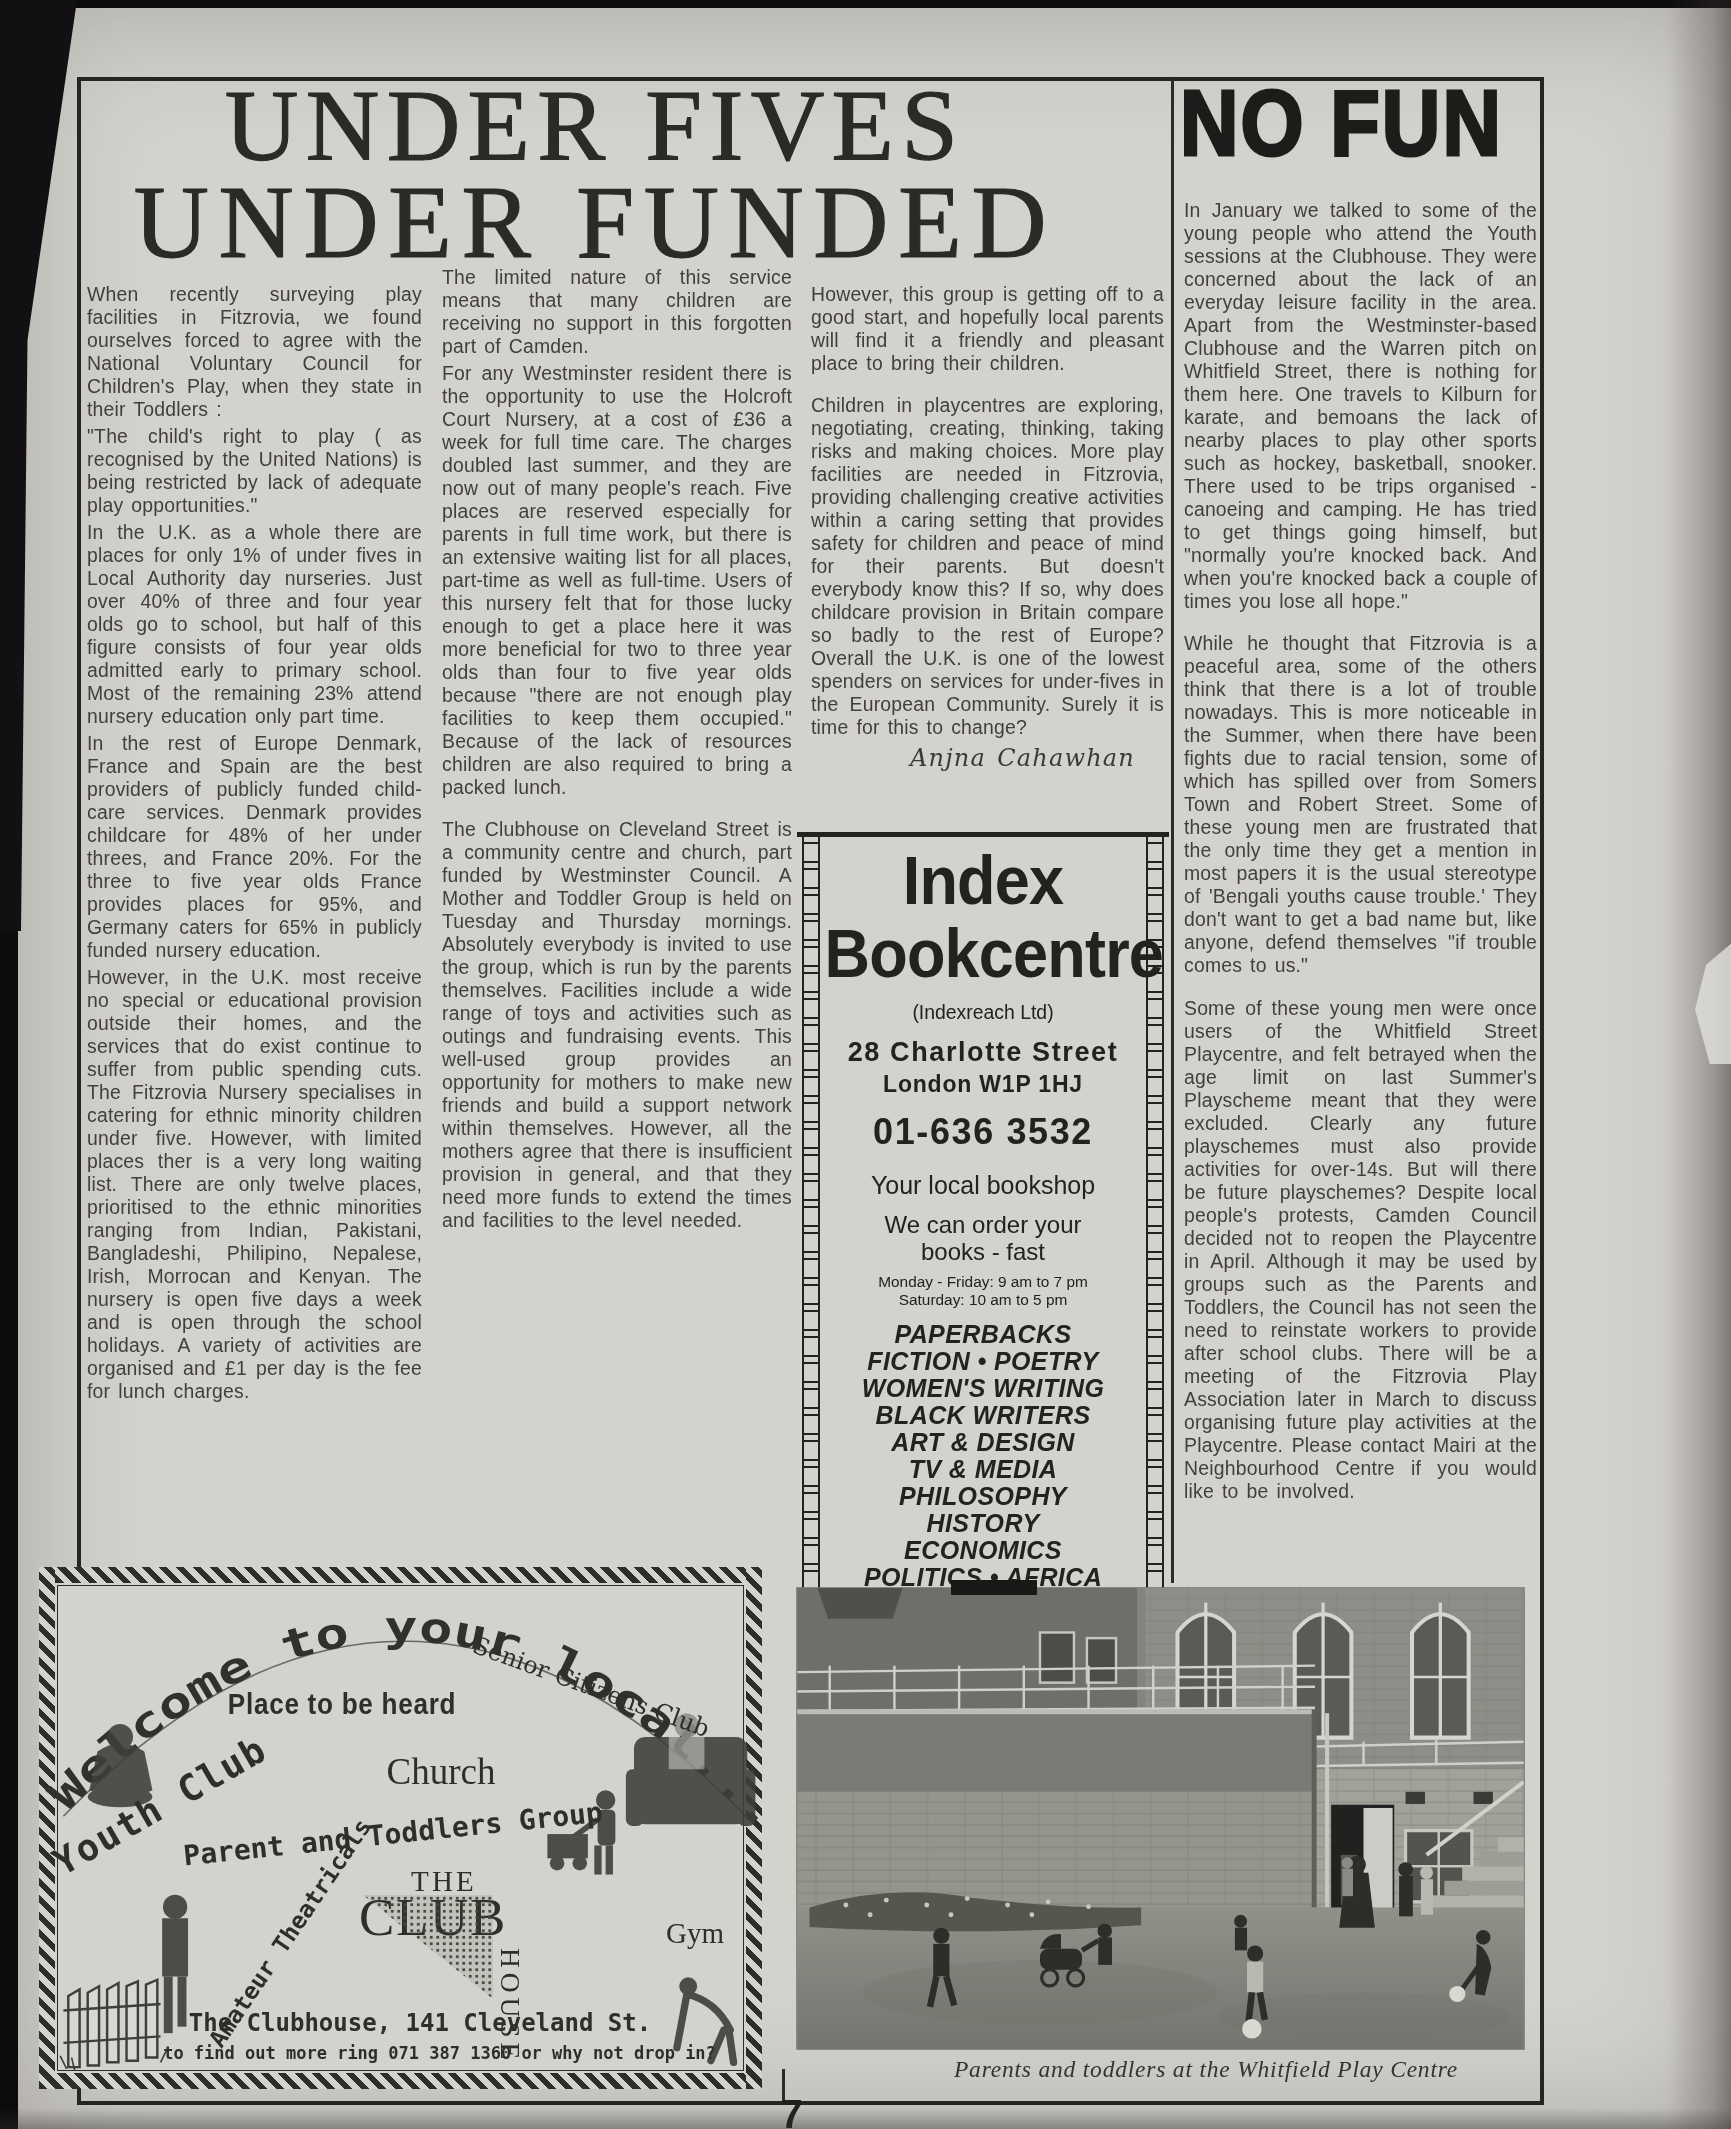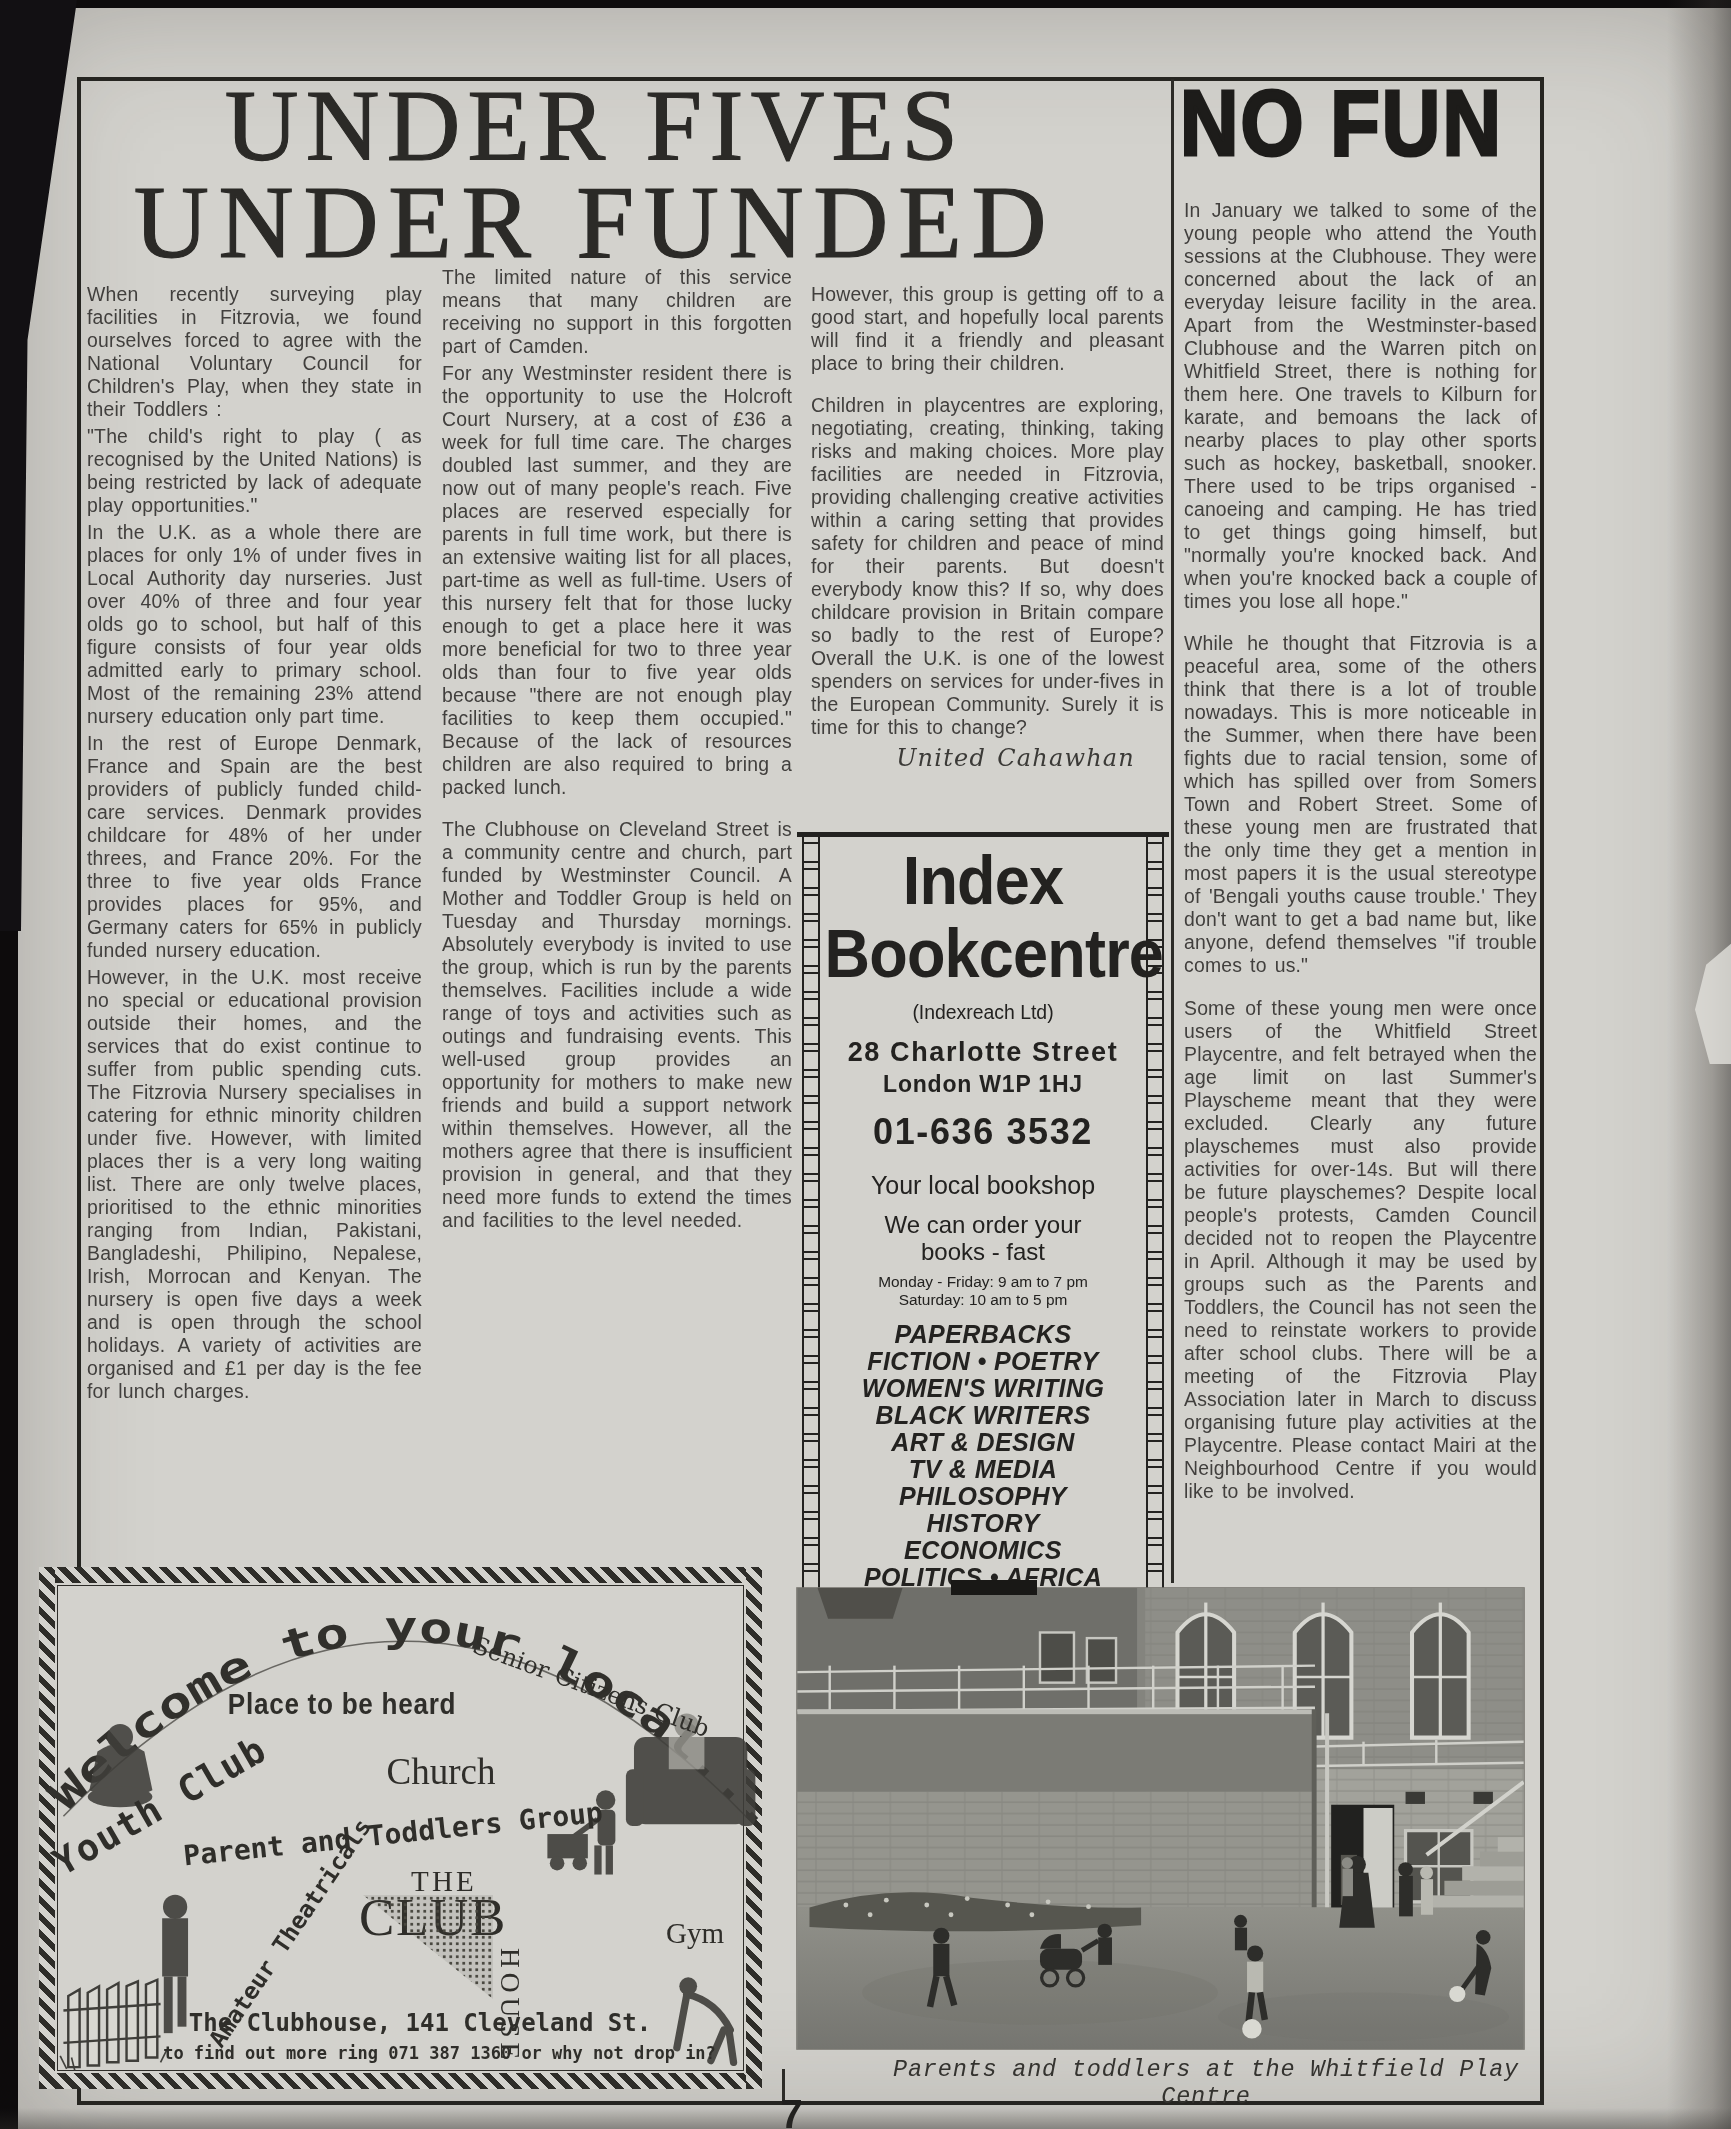--- a/index.html
+++ b/index.html
@@ -90,21 +90,21 @@
         clip-path:polygon(0 0,100% 0,100% 100%);
         background-image:radial-gradient(circle,#48473f 1.3px,transparent 1.5px);
         background-size:6.5px 6.5px;background-color:rgba(72,71,63,.12);}
   .club-art{position:absolute;left:0;top:0;}
 
   
   .photo{position:absolute;left:797px;top:1588px;width:727px;height:461px;background:#8b8b85;
         box-shadow:0 0 0 0.8px #77766f;}
   .print-tab{position:absolute;left:951px;top:1580px;width:86px;height:14.6px;background:#191816;}
   .caption{position:absolute;left:882px;top:2056px;width:648px;text-align:center;
-        font-family:Liberation Mono, monospace;font-style:italic;font-size:23.5px;color:#34332f;letter-spacing:0.8px;}
+        font-family:Liberation Serif, serif;font-style:italic;font-size:23.5px;color:#34332f;letter-spacing:0.8px;}
   .page-num{position:absolute;left:759px;top:2092px;width:65px;text-align:center;
         font-size:40px;font-weight:bold;color:#201f1d;}
 </style>
 </head>
 <body>
 
 <div id="scan">
   <div class="paper"></div>
   <div class="black-wedge"></div>
   <div class="right-edge"></div>
@@ -131,21 +131,21 @@
 
   <div id="col2" class="col">
     <p>The limited nature of this service means that many children are receiving no support in this forgotten part of Camden.</p>
     <p>For any Westminster resident there is the opportunity to use the Holcroft Court Nursery, at a cost of £36 a week for full time care. The charges doubled last summer, and they are now out of many people's reach.  Five places are reserved especially for parents in full time work, but there is an extensive waiting list for all places, part-time as well as full-time.  Users of this nursery felt that for those lucky enough to get a place here it was more beneficial for two to three year olds than four to five year olds because "there are not enough play facilities to keep them occupied." Because of the lack of resources children are also required to bring a packed lunch.</p>
     <p class="gap">The Clubhouse on Cleveland Street is a community centre and church, part funded by Westminster Council.  A Mother and Toddler Group is held on Tuesday and Thursday mornings.  Absolutely everybody is invited to use the group, which is run by the parents themselves.  Facilities include a wide range of toys and activities such as outings and fundraising events.  This well-used group provides an opportunity for mothers to make new friends and build a support network within themselves.  However, all the mothers agree that there is insufficient provision in general, and that they need more funds to extend the times and facilities to the level needed.</p>
   </div>
 
   <div id="col3" class="col">
     <p>However, this group is getting off to a good start, and hopefully local parents will find it a friendly and pleasant place to bring their children.</p>
     <p class="gap">Children in playcentres are exploring, negotiating, creating, thinking, taking risks and making choices.  More play facilities are needed in Fitzrovia, providing challenging creative activities within a caring setting that provides safety for children and peace of mind for their parents. But doesn't everybody know this? If so, why does childcare provision in Britain compare so badly to the rest of Europe?  Overall the U.K. is one of the lowest spenders on services for under-fives in the European Community.  Surely it is time for this to change?</p>
-    <div class="byline">United Cahawhan</div>
+    <div class="byline">Anjna Cahawhan</div>
   </div>
 
   <div id="col4" class="col">
     <p>In January we talked to some of the young people who attend the Youth sessions at the Clubhouse. They were concerned about the lack of an everyday leisure facility in the area.  Apart from the Westminster-based Clubhouse and the Warren pitch on Whitfield Street, there is nothing for them here.  One travels to Kilburn for karate, and bemoans the lack of nearby places to play other sports such as hockey, basketball, snooker. There used to be trips organised - canoeing and camping.  He has tried to get things going himself, but "normally you're knocked back. And when you're knocked back a couple of times you lose all hope."</p>
     <p class="gap">While he thought that Fitzrovia is a peaceful area, some of the others think that there is a lot of trouble nowadays.  This is more noticeable in the Summer, when there have been fights due to racial tension, some of which has spilled over from Somers Town and Robert Street.  Some of these young men are frustrated that the only time they get a mention in most papers it is the usual stereotype of 'Bengali youths cause trouble.' They don't want to get a bad name but, like anyone, defend themselves "if trouble comes to us."</p>
     <p class="gap">Some of these young men were once users of the Whitfield Street Playcentre, and felt betrayed when the age limit on last Summer's Playscheme meant that they were excluded.  Clearly any future playschemes must also provide activities for over-14s.  But will there be future playschemes? Despite local people's protests, Camden Council decided not to reopen the Playcentre in April. Although it may be used by groups such as the Parents and Toddlers, the Council has not seen the need to reinstate workers to provide after school clubs.  There will be a meeting of the Fitzrovia Play Association later in March to discuss organising future play activities at the Playcentre. Please contact Mairi at the Neighbourhood Centre if you would like to be involved.</p>
   </div>
 
   <div class="book-ad">
     <div class="chain left"></div>

